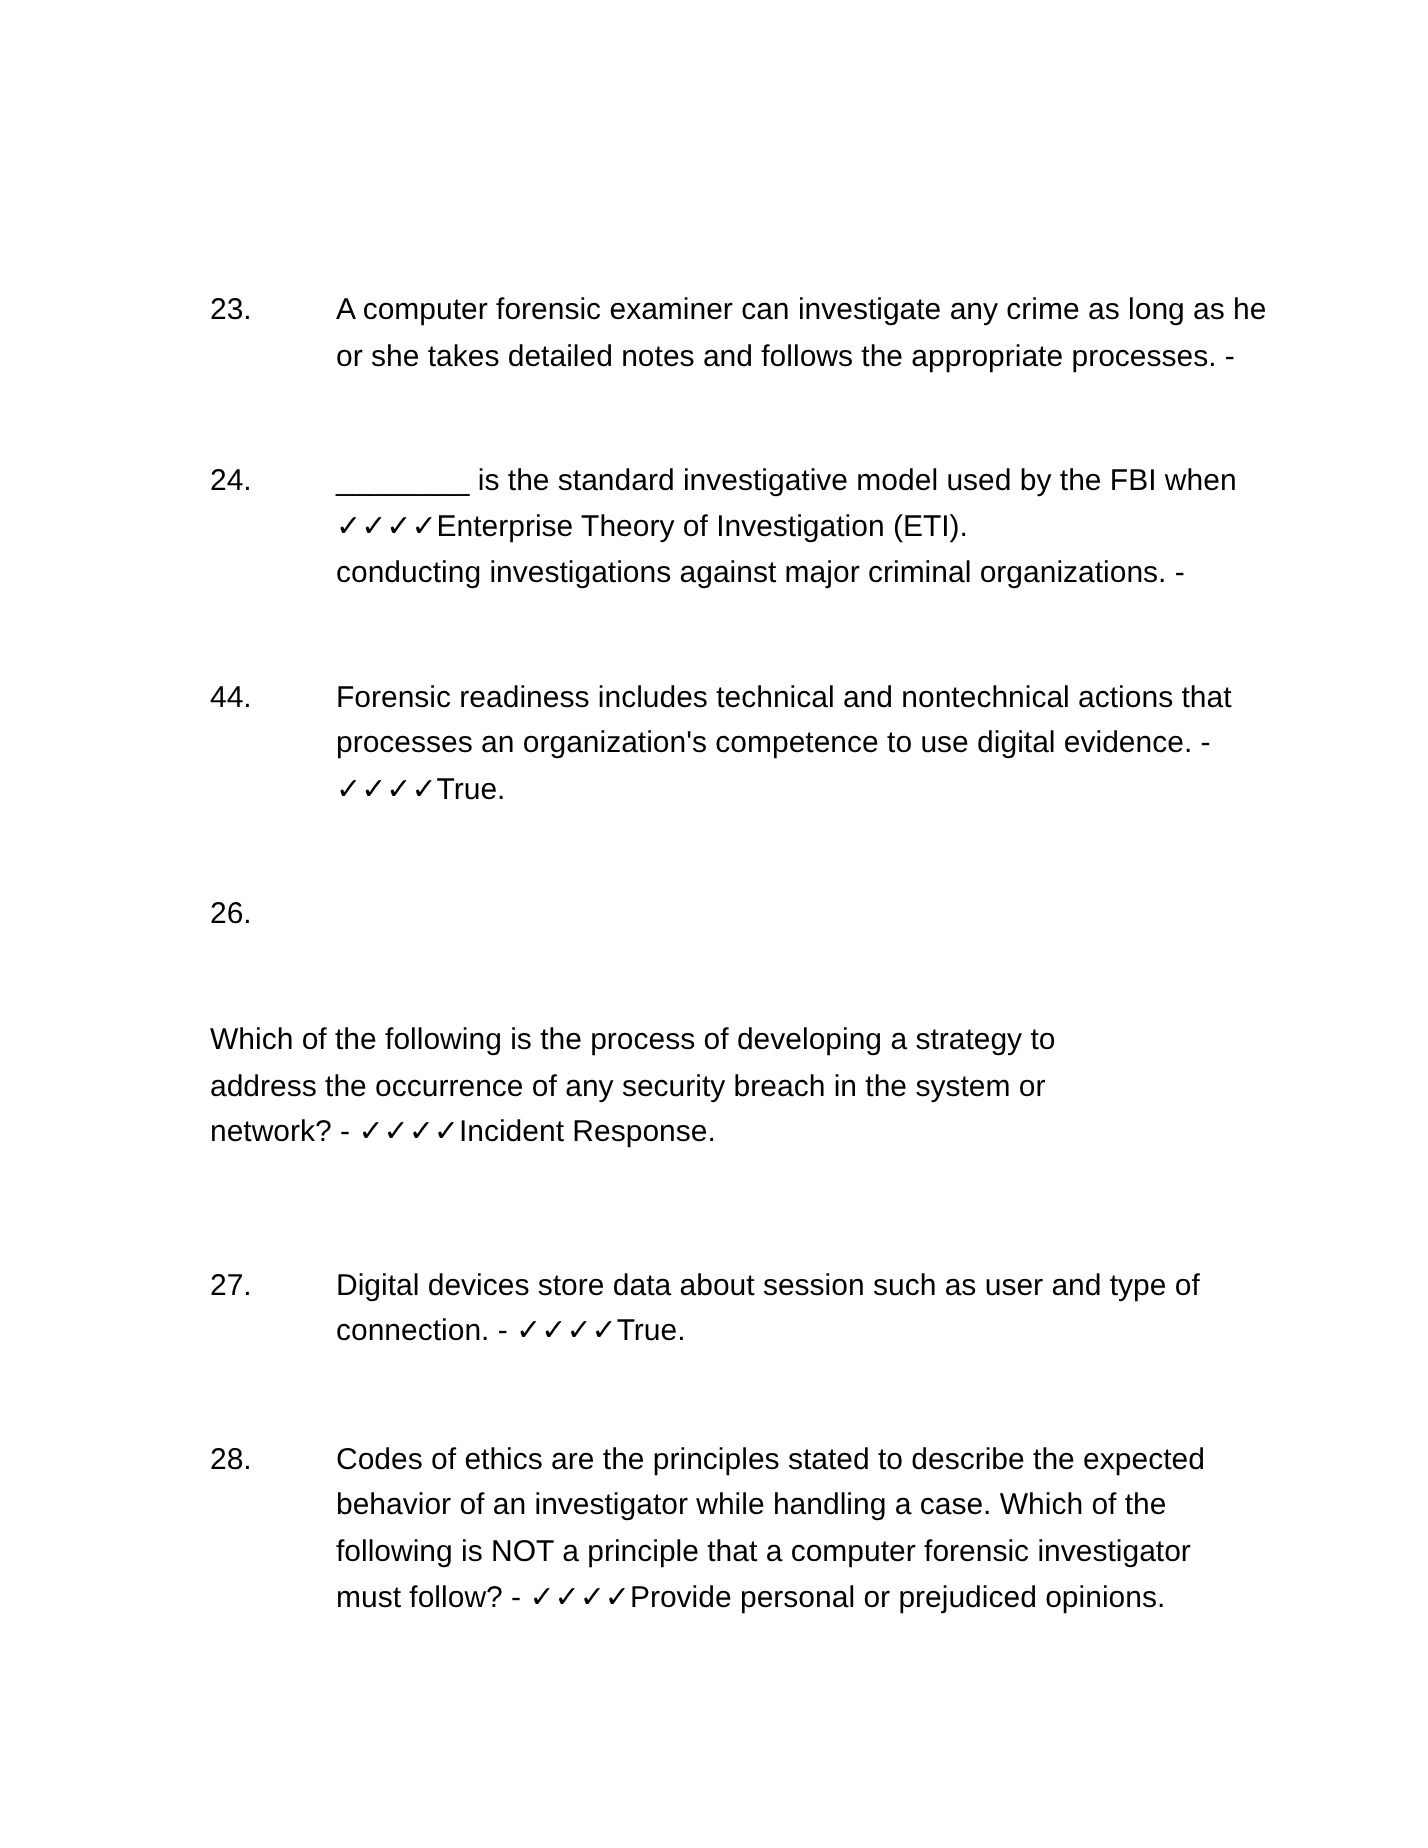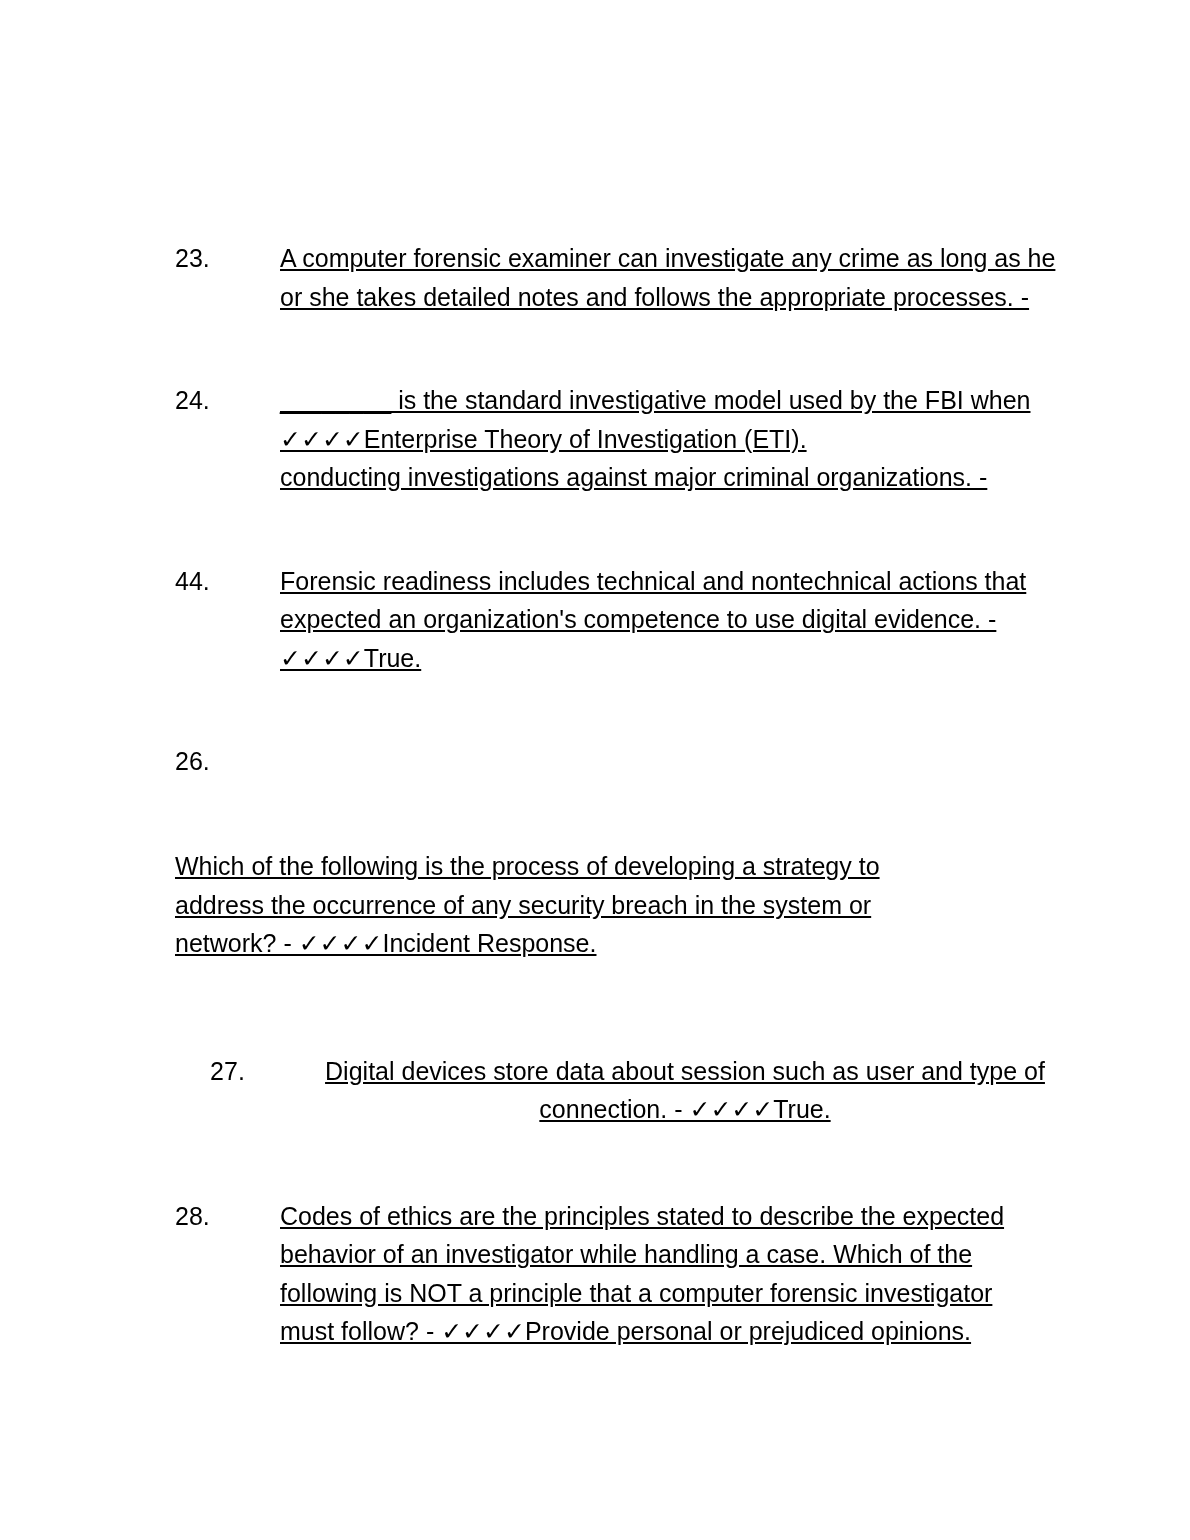--- a/index.html
+++ b/index.html
@@ -21,31 +21,30 @@
     padding: 239px 20px 0 175px;
     background: #ffffff;
   }
   .item {
     display: flex;
     align-items: flex-start;
     margin-bottom: 65px;
   }
   
   .item:nth-child(4) { margin-bottom: 89px; flex-direction: column; }
-  .item:nth-child(5) { margin-bottom: 68px; text-align: center; }
+  .item:nth-child(5) { margin-bottom: 68px; }
   .item:last-child  { margin-bottom: 0; }
   .num {
     flex: 0 0 105px;
     width: 105px;
     font-size: 25px;
     line-height: 38.5px;
   }
   .body {
     width: 810px;
-    text-decoration: underline;
   }
   .line {
     font-size: 25px;
     line-height: 38.5px;
     white-space: pre;
   }
 </style>
 </head>
 <body>
 
@@ -65,21 +64,21 @@
       <div class="line">________ is the standard investigative model used by the FBI when</div>
       <div class="line">✓✓✓✓Enterprise Theory of Investigation (ETI).</div>
       <div class="line">conducting investigations against major criminal organizations. -</div>
     </div>
   </div>
 
   <div class="item">
     <div class="num">44.</div>
     <div class="body">
       <div class="line">Forensic readiness includes technical and nontechnical actions that</div>
-      <div class="line">expected an organization's competence to use digital evidence. -</div>
+      <div class="line">processes an organization's competence to use digital evidence. -</div>
       <div class="line">✓✓✓✓True.</div>
     </div>
   </div>
 
   <div class="item">
     <div class="num">26.</div>
     <div class="body">
       <div class="line">Which of the following is the process of developing a strategy to</div>
       <div class="line">address the occurrence of any security breach in the system or</div>
       <div class="line">network? - ✓✓✓✓Incident Response.</div>

